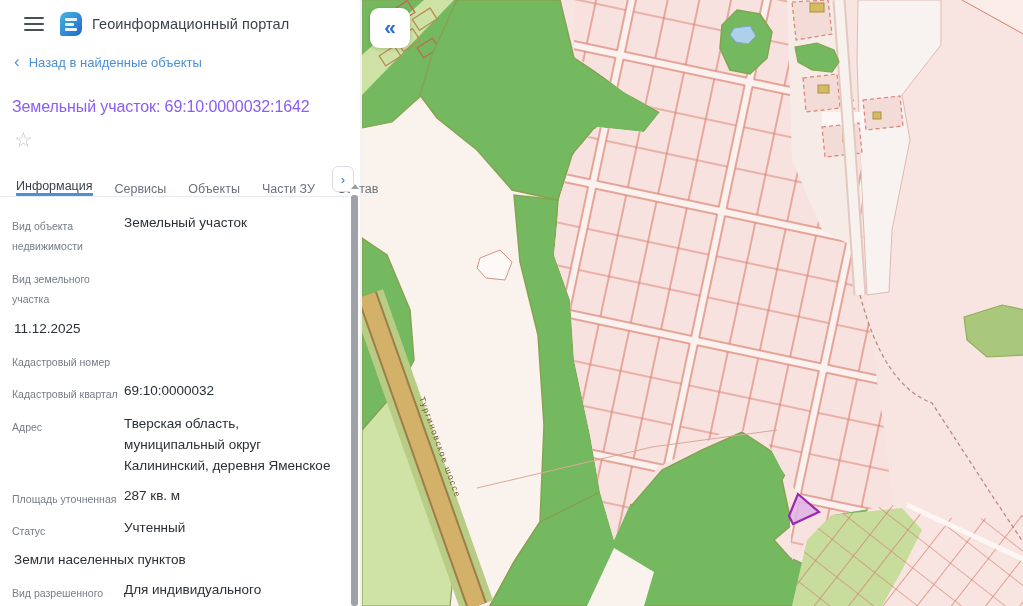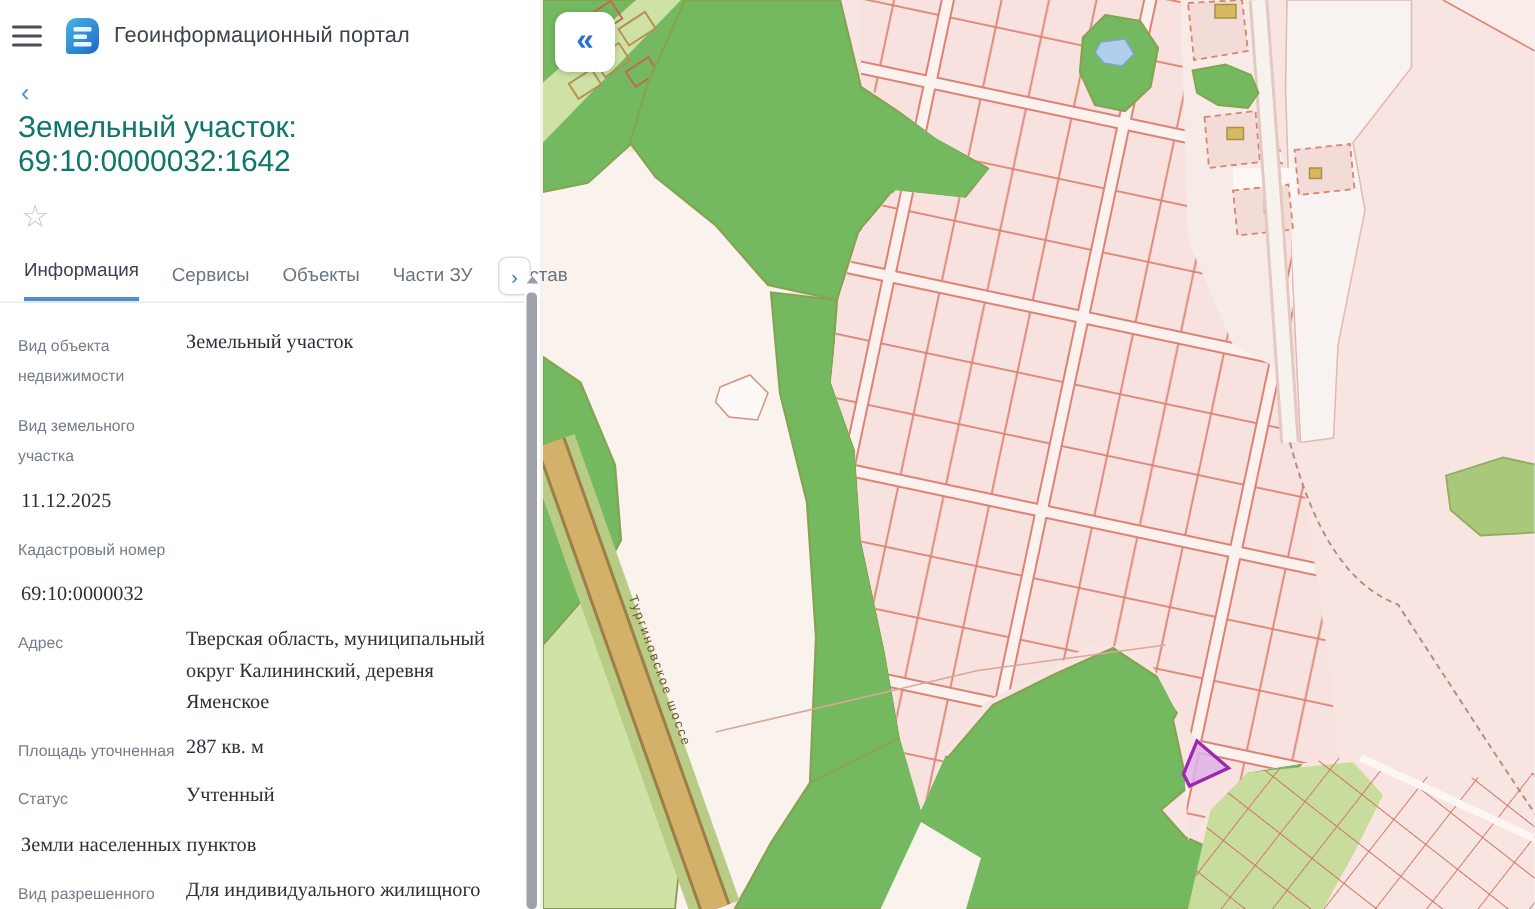--- a/index.html
+++ b/index.html
@@ -1,48 +1,48 @@
 <!DOCTYPE html>
 <html><head>
 <meta charset="utf-8">
 <style>
   * { margin:0; padding:0; box-sizing:border-box; }
   html,body { width:1023px; height:606px; overflow:hidden; font-family:"Liberation Sans",sans-serif; background:#fff; }
   .app { position:relative; width:1023px; height:606px; display:flex; }
 
   
   .panel { position:relative; width:360px; height:606px; background:#fff; flex:0 0 360px; z-index:5; }
-  .panel-header { display:flex; align-items:center; padding:10px 12px 0 8px; height:38px; }
+  .panel-header { display:flex; align-items:center; padding:10px 12px 0 24px; height:38px; }
   .hamburger { width:20px; height:14px; display:flex; flex-direction:column; justify-content:space-between; cursor:pointer; margin-right:16px; }
   .hamburger span { display:block; height:2.4px; background:#4a4f57; border-radius:1px; }
   .logo { width:22px; height:24px; border-radius:7px 7px 7px 2px; background:linear-gradient(135deg,#45b6e0 0%,#2b7fd4 70%,#1f66b8 100%); position:relative; margin-right:10px; }
   .logo i { position:absolute; left:5px; height:2.5px; background:#eaf6ff; border-radius:1px; }
   .logo i:nth-child(1){ top:6px; width:12px; }
   .logo i:nth-child(2){ top:11px; width:9px; }
   .logo i:nth-child(3){ top:16px; width:12px; }
   .app-title { font-size:14.5px; color:#3c434c; letter-spacing:.1px; }
 
   .back-row { display:flex; align-items:center; padding:0 14px; margin-top:16px; color:#4b8fd6; cursor:pointer; }
   .back-chevron { font-size:17px; margin-right:9px; line-height:1; transform:translateY(-1px); }
   .back-label { font-size:13px; }
 
-  .page-title { padding:0 12px; margin-top:3px; font-size:20px; font-weight:500; color:#0f766e; letter-spacing:-0.1px; }
+  .page-title { padding:0 12px; margin-top:27px; font-size:16px; font-weight:500; color:#8b5cf6; letter-spacing:-0.1px; }
 
   .star { margin:12px 0 0 14px; font-size:21px; color:#c3c7cd; width:24px; cursor:pointer; }
 
   .tabs { display:flex; align-items:flex-end; padding:0 0 0 16px; margin-top:14px; height:30px; position:relative; }
-  .tab { font-size:12.5px; color:#6a7380; padding-bottom:11px; margin-right:22px; cursor:pointer; white-space:nowrap; }
+  .tab { font-size:12.5px; color:#6a7380; padding-bottom:0; margin-right:22px; cursor:pointer; white-space:nowrap; }
   .tab.active { color:#39424e; border-bottom:3px solid #4e8fd2; border-radius:0 0 1px 1px; }
   .tabs-more { position:absolute; right:6px; bottom:4px; width:22px; height:26px; border:1px solid #d9dee4; border-radius:6px; background:#fff; color:#2f76c9; font-size:13px; display:flex; align-items:center; justify-content:center; cursor:pointer; box-shadow:0 1px 2px rgba(0,0,0,.04); }
   .tabs-divider { height:1px; background:#e8eaed; }
 
   .fields { padding:16px 26px 0 12px; }
   .row { display:flex; margin-bottom:9px; }
   .row .lbl { width:110px; flex:0 0 110px; font-size:10.5px; color:#747d89; line-height:1.95; padding-top:3px; }
-  .row .val { flex:1; font-size:13.5px; color:#2a3037; line-height:1.55; padding-left:2px;font-family:Liberation Serif, serif; }
+  .row .val { flex:1; font-size:13.5px; color:#2a3037; line-height:1.55; padding-left:2px; }
 
   .vscroll { position:absolute; right:1px; top:184px; bottom:0; width:9px; background:#fff; }
   .vscroll .arrow { width:0; height:0; margin:0 auto; border-left:4px solid transparent; border-right:4px solid transparent; border-bottom:5px solid #9aa0a6; }
   .vscroll .thumb { position:absolute; top:11px; bottom:0; left:1px; width:7px; background:#9fa3a9; border-radius:3px; }
 
   
   .map { position:relative; width:663px; height:606px; flex:1; border-left:2px solid #f2f2f2; background:#f8e5e2; }
   .map svg { display:block; }
   .collapse-btn { position:absolute; left:8px; top:8px; width:40px; height:40px; background:#fff; border-radius:9px; box-shadow:0 1px 4px rgba(0,0,0,.18); display:flex; align-items:center; justify-content:center; color:#2a6fd4; font-size:21px; font-weight:bold; cursor:pointer; line-height:1; padding-bottom:3px; }
   .road-label-text { font-size:8.5px; fill:#6b5526; letter-spacing:1.5px; }
@@ -63,20 +63,21 @@
       <div class="logo">
           <i></i>
           <i></i>
           <i></i>
         </div>
       <div class="app-title">Геоинформационный портал</div>
     </div>
 
     <div class="back-row">
       <span class="back-chevron">‹</span>
+      <span class="back-label">Назад в найденные объекты</span>
     </div>
 
     <div class="page-title">Земельный участок: 69:10:0000032:1642</div>
 
     <div class="star">☆</div>
 
     <div class="tabs">
       <div class="tab active">Информация</div>
       <div class="tab">Сервисы</div>
       <div class="tab">Объекты</div>
@@ -94,20 +95,21 @@
       <div class="row">
           <div class="lbl">Вид земельного участка</div>
         </div>
       <div class="row">
           <div class="val">11.12.2025</div>
         </div>
       <div class="row">
           <div class="lbl">Кадастровый номер</div>
         </div>
       <div class="row">
+          <div class="lbl">Кадастровый квартал</div>
           <div class="val">69:10:0000032</div>
         </div>
       <div class="row">
           <div class="lbl">Адрес</div>
           <div class="val">Тверская область, муниципальный округ Калининский, деревня Яменское</div>
         </div>
       <div class="row">
           <div class="lbl">Площадь уточненная</div>
           <div class="val">287 кв. м</div>
         </div>

